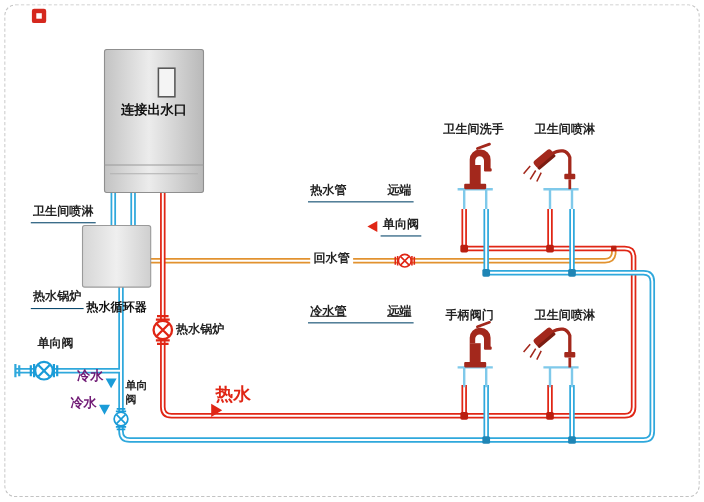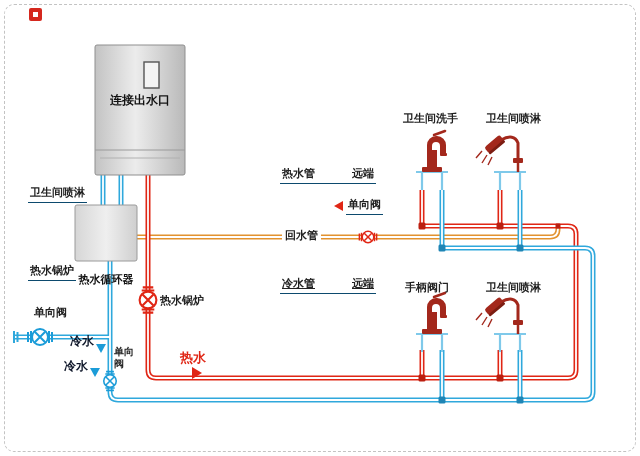--- a/index.html
+++ b/index.html
@@ -2,22 +2,22 @@
 <html><head>
 <meta charset="utf-8">
 <style>
   html,body{margin:0;padding:0;background:#fff;}
   .canvas{position:relative;width:640px;height:456px;background:#fff;overflow:hidden;
           font-family:"Liberation Sans","DejaVu Sans",sans-serif;}
   .frame{position:absolute;left:4px;top:4px;right:4px;bottom:4px;
          border:1px dashed #c3c3c3;border-radius:10px;pointer-events:none;}
   svg.layer{position:absolute;left:0;top:0;}
   .lbl{position:absolute;font-size:11px;font-weight:700;color:#222;white-space:nowrap;line-height:1.2;}
-  .lbl.blue{color:#0f172a;font-size:12px;}
-  .lbl.red{color:#e02615;font-size:13px;}
+  .lbl.blue{color:#701a75;font-size:12px;}
+  .lbl.red{color:#e02615;font-size:16px;margin-left:16px;}
   .lbl.underline{border-bottom:1px solid #0c4a6e;padding:0 2px 3px 2px;justify-content:space-between;}
   .lbl.small{font-size:10px;white-space:normal;width:24px;}
   .pipe-pair{display:flex;gap:16px;min-width:92px;}
   .heater-text{position:absolute;left:95px;top:92px;width:90px;text-align:center;
                font-size:12px;font-weight:700;color:#111;line-height:1.35;}
   .circ-text{position:absolute;left:75px;top:224px;width:62px;text-align:center;
              font-size:11px;font-weight:700;color:#111;margin-top:48px;}
   .onpipe{background:#fff;padding:0 3px;}
   .logo{position:absolute;left:29px;top:8px;width:13px;height:13px;background:#d5281e;border-radius:2px;}
   .logo::after{content:"";position:absolute;left:4px;top:4px;width:5px;height:5px;background:#fff;}

